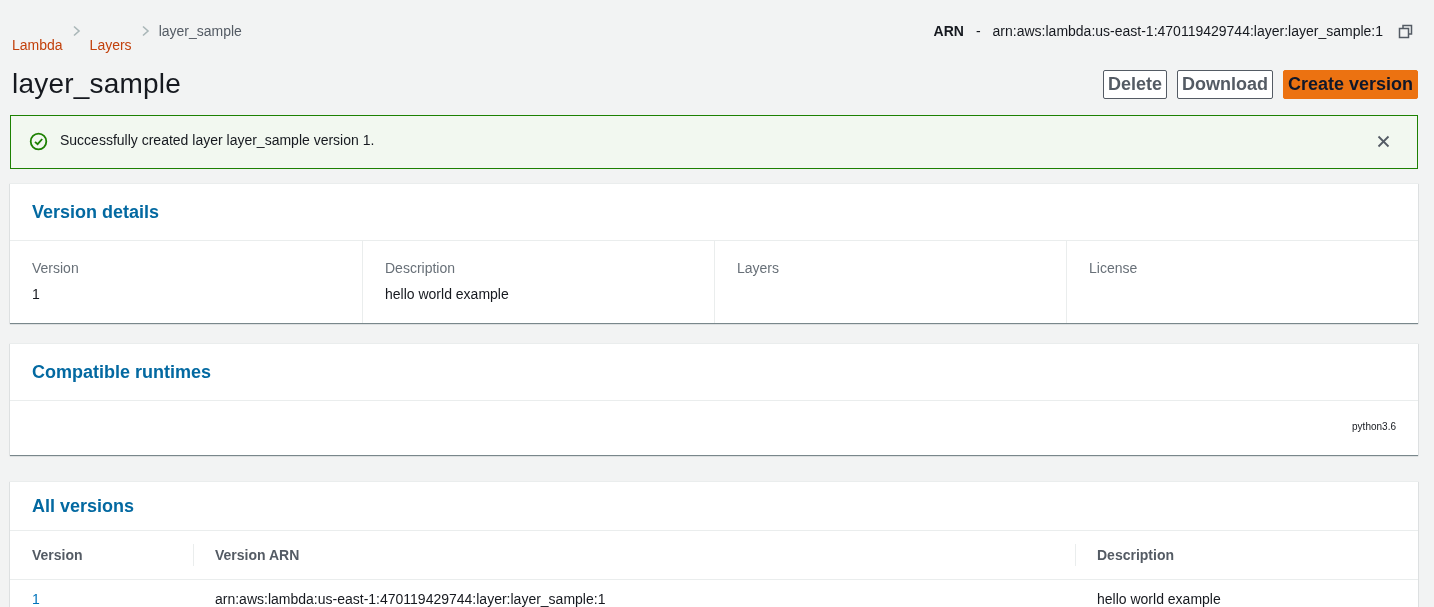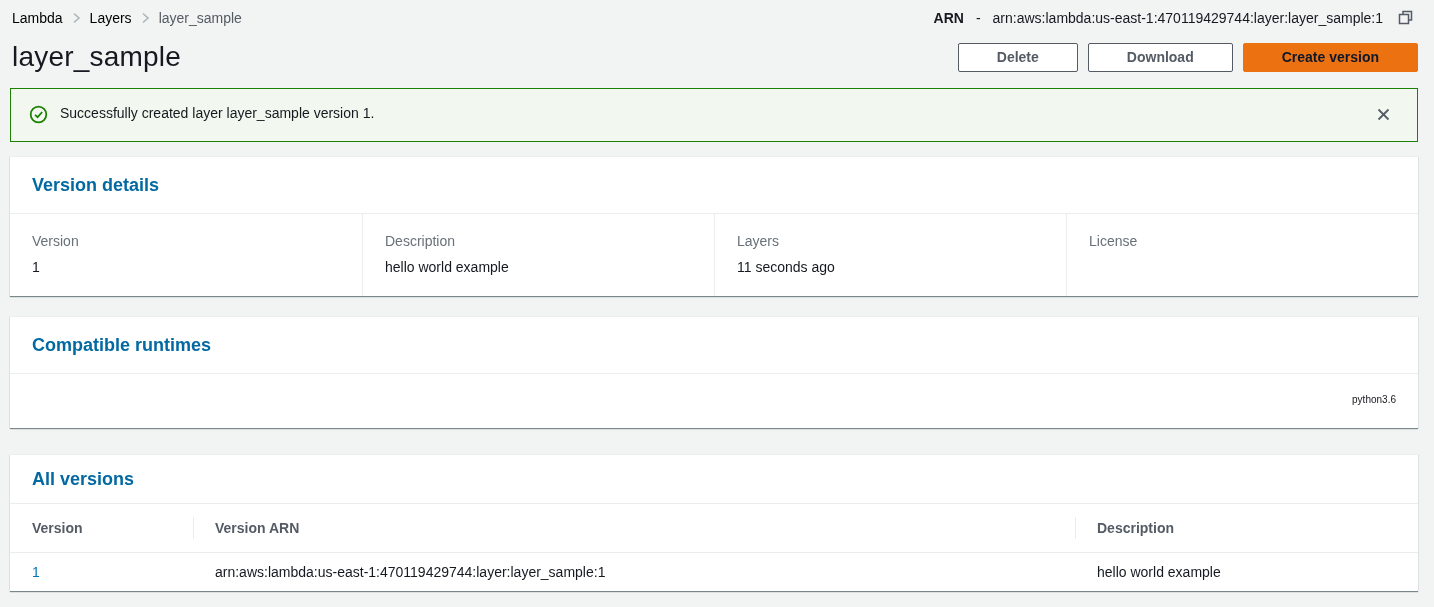--- a/index.html
+++ b/index.html
@@ -12,38 +12,38 @@
   }
   .page { padding: 0 16px 0 10px; }
 
   
   .topbar {
     display: flex; justify-content: space-between; align-items: center;
     padding: 9px 4px 7px 2px;
     font-size: 14px;
   }
   .breadcrumb { display: flex; align-items: center; gap: 9px; }
-  .breadcrumb a { color: #000000; text-decoration: none; cursor: pointer; }
+  .breadcrumb a { color: #c2410c; text-decoration: none; cursor: pointer; margin-top: 28px; }
   .breadcrumb .current { color: #545b64; }
   .crumb-sep { display: inline-flex; align-items: center; }
   .arnbar { display: flex; align-items: center; gap: 12px; font-size: 14px; }
   .arnbar .arn-label { font-weight: bold; }
   .copy-btn { background: none; border: none; cursor: pointer; display: inline-flex; padding: 1px; margin-left: 2px; }
 
   
   .pagehead {
     display: flex; justify-content: space-between; align-items: center;
     padding: 8px 0 2px 2px;
   }
   .pagehead h1 { font-size: 28px; font-weight: 500; color: #16191f; letter-spacing: 0.2px; }
   .actions { display: flex; gap: 10px; }
   .btn {
     font-family: inherit;
-    font-size: 14px; font-weight: bold;
-    padding: 5px 38px;
+    font-size: 18px; font-weight: bold;
+    padding: 5px 4px;
     background: #fff; color: #545b64;
     border: 1px solid #545b64; border-radius: 2px;
     cursor: pointer; line-height: 17px;
   }
   .btn.primary { background: #ec7211; border-color: #ec7211; color: #0f172a; }
 
   
   .flash {
     margin-top: 13px;
     background: #f2f8f0;
@@ -175,21 +175,20 @@
       <div class="detail-col">
         <div class="detail-label">Version</div>
         <div class="detail-value">1</div>
       </div>
       <div class="detail-col">
         <div class="detail-label">Description</div>
         <div class="detail-value">hello world example</div>
       </div>
       <div class="detail-col">
         <div class="detail-label">Layers</div>
-        <div class="detail-value">11 seconds ago</div>
       </div>
       <div class="detail-col">
         <div class="detail-label">License</div>
         <div class="detail-value"></div>
       </div>
     </div>
   </section>
 
   <section class="card gap-lg">
     <div class="card-header">

